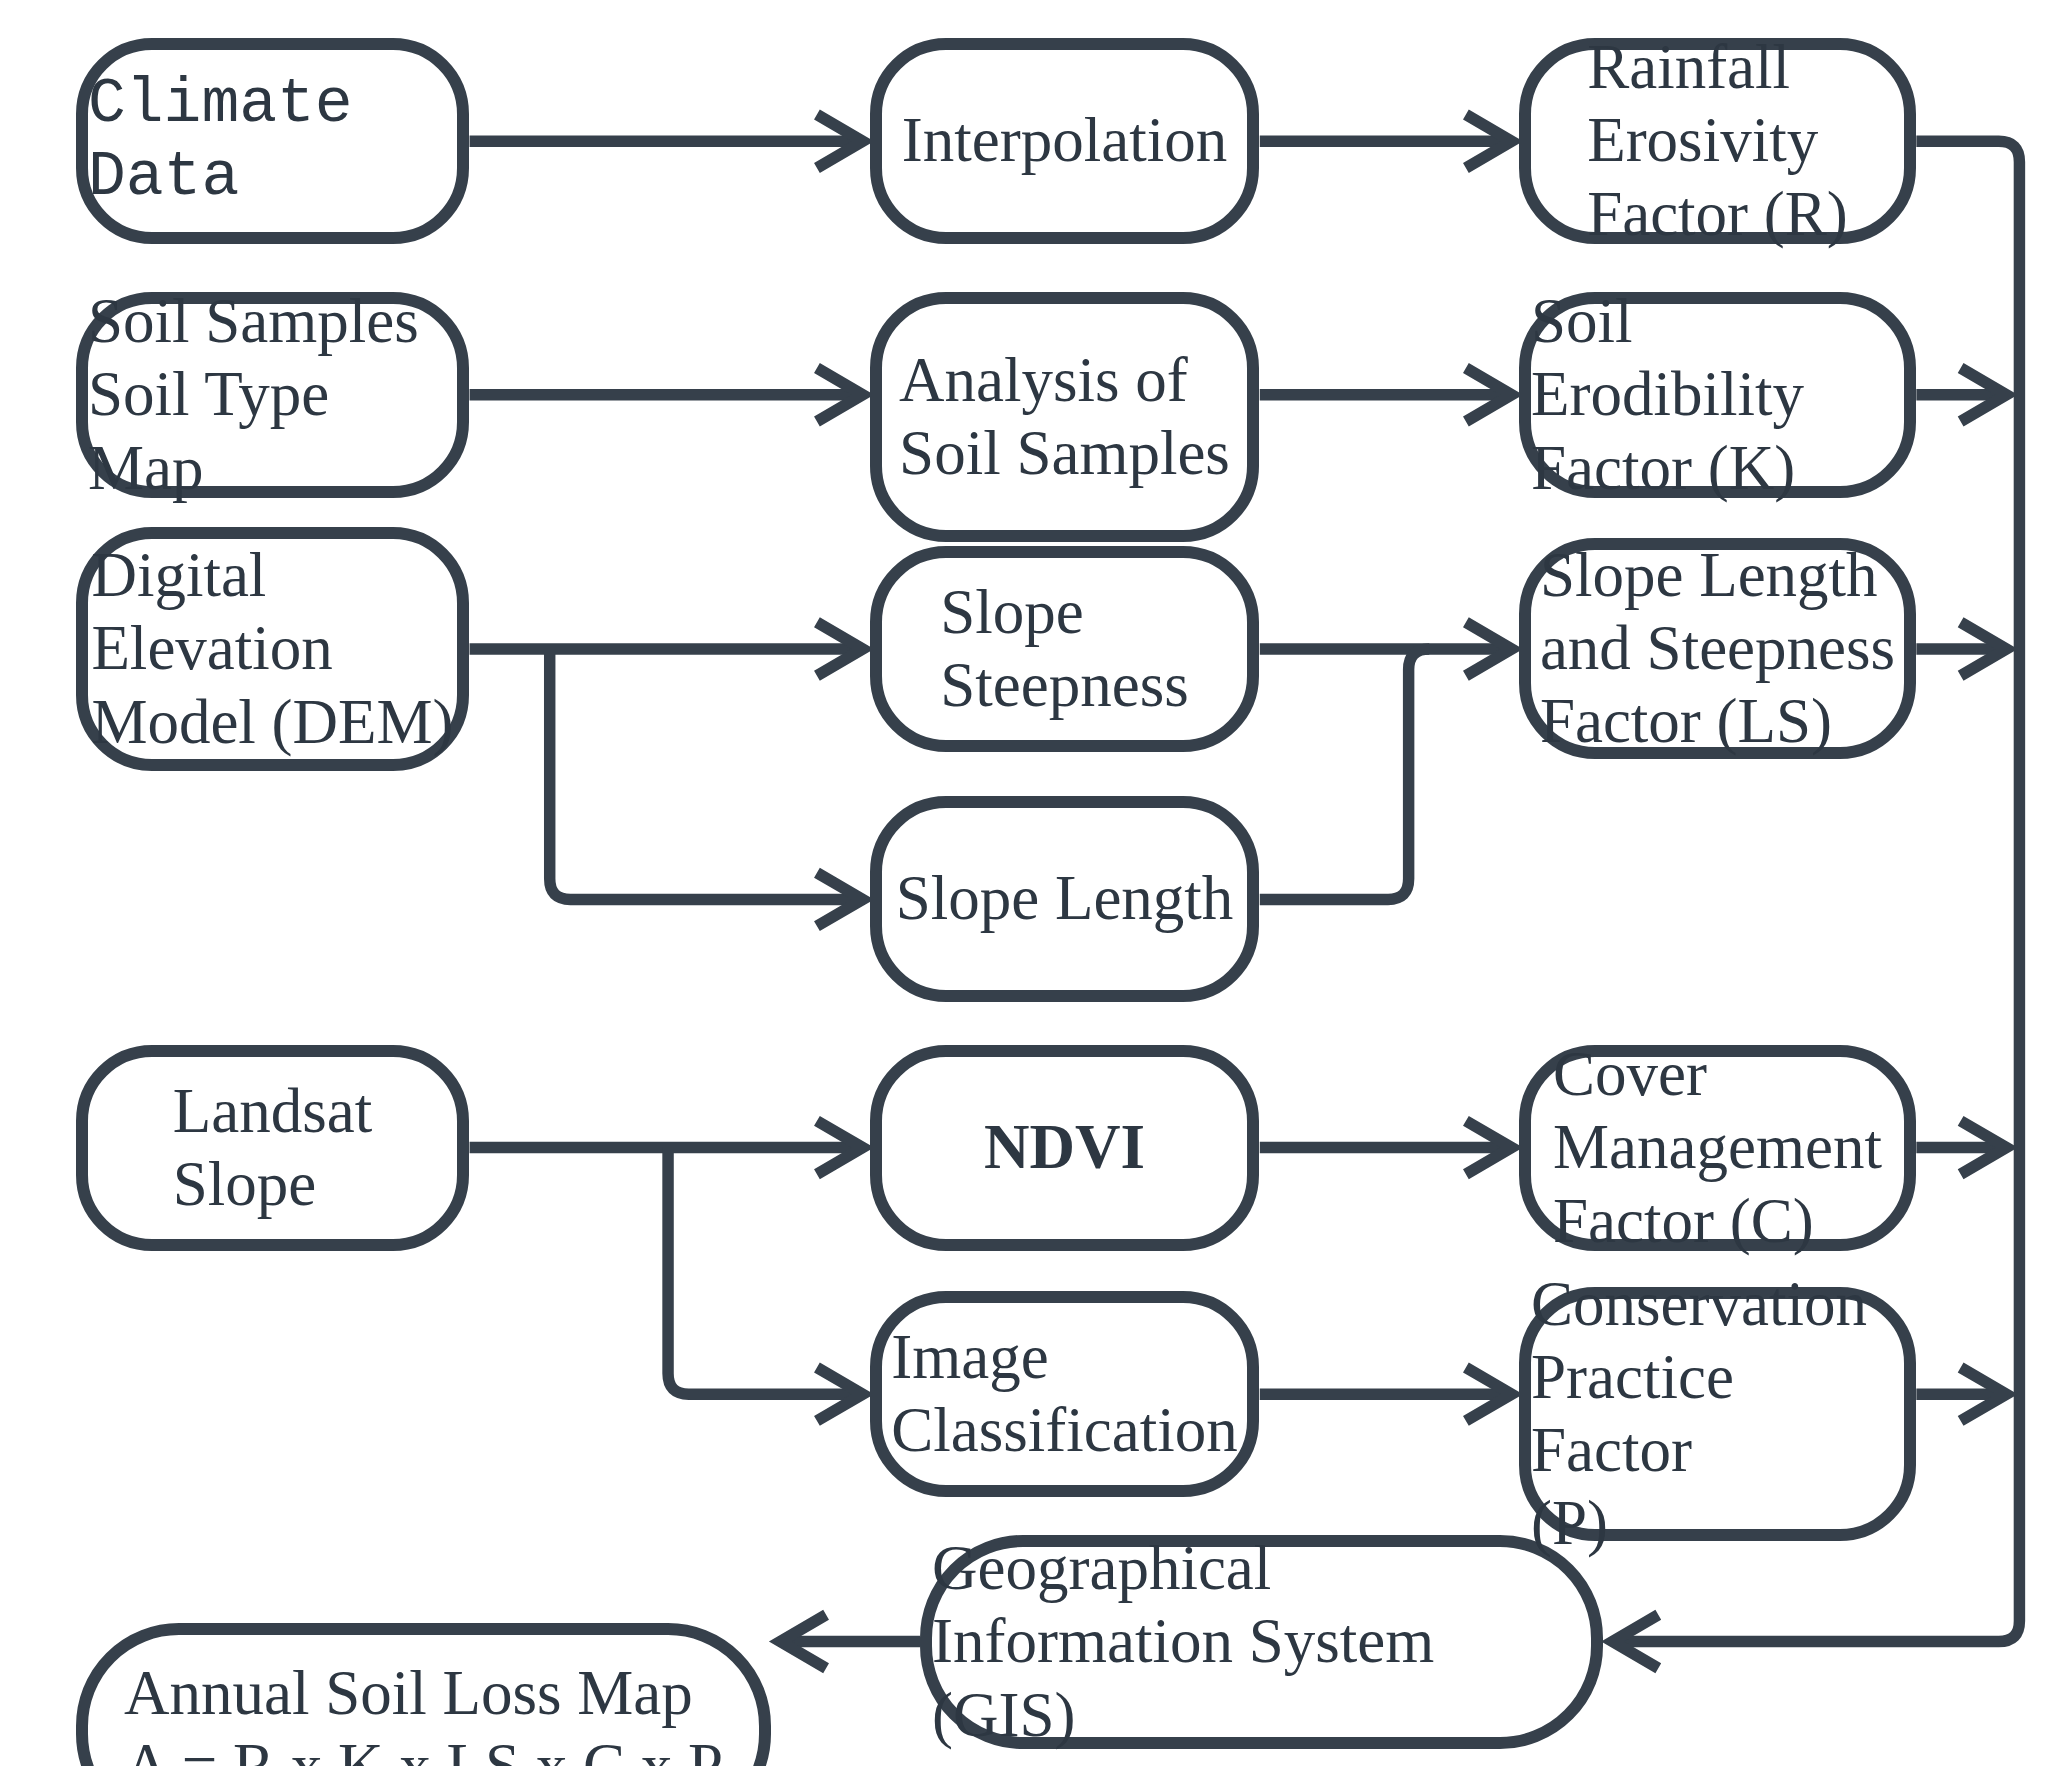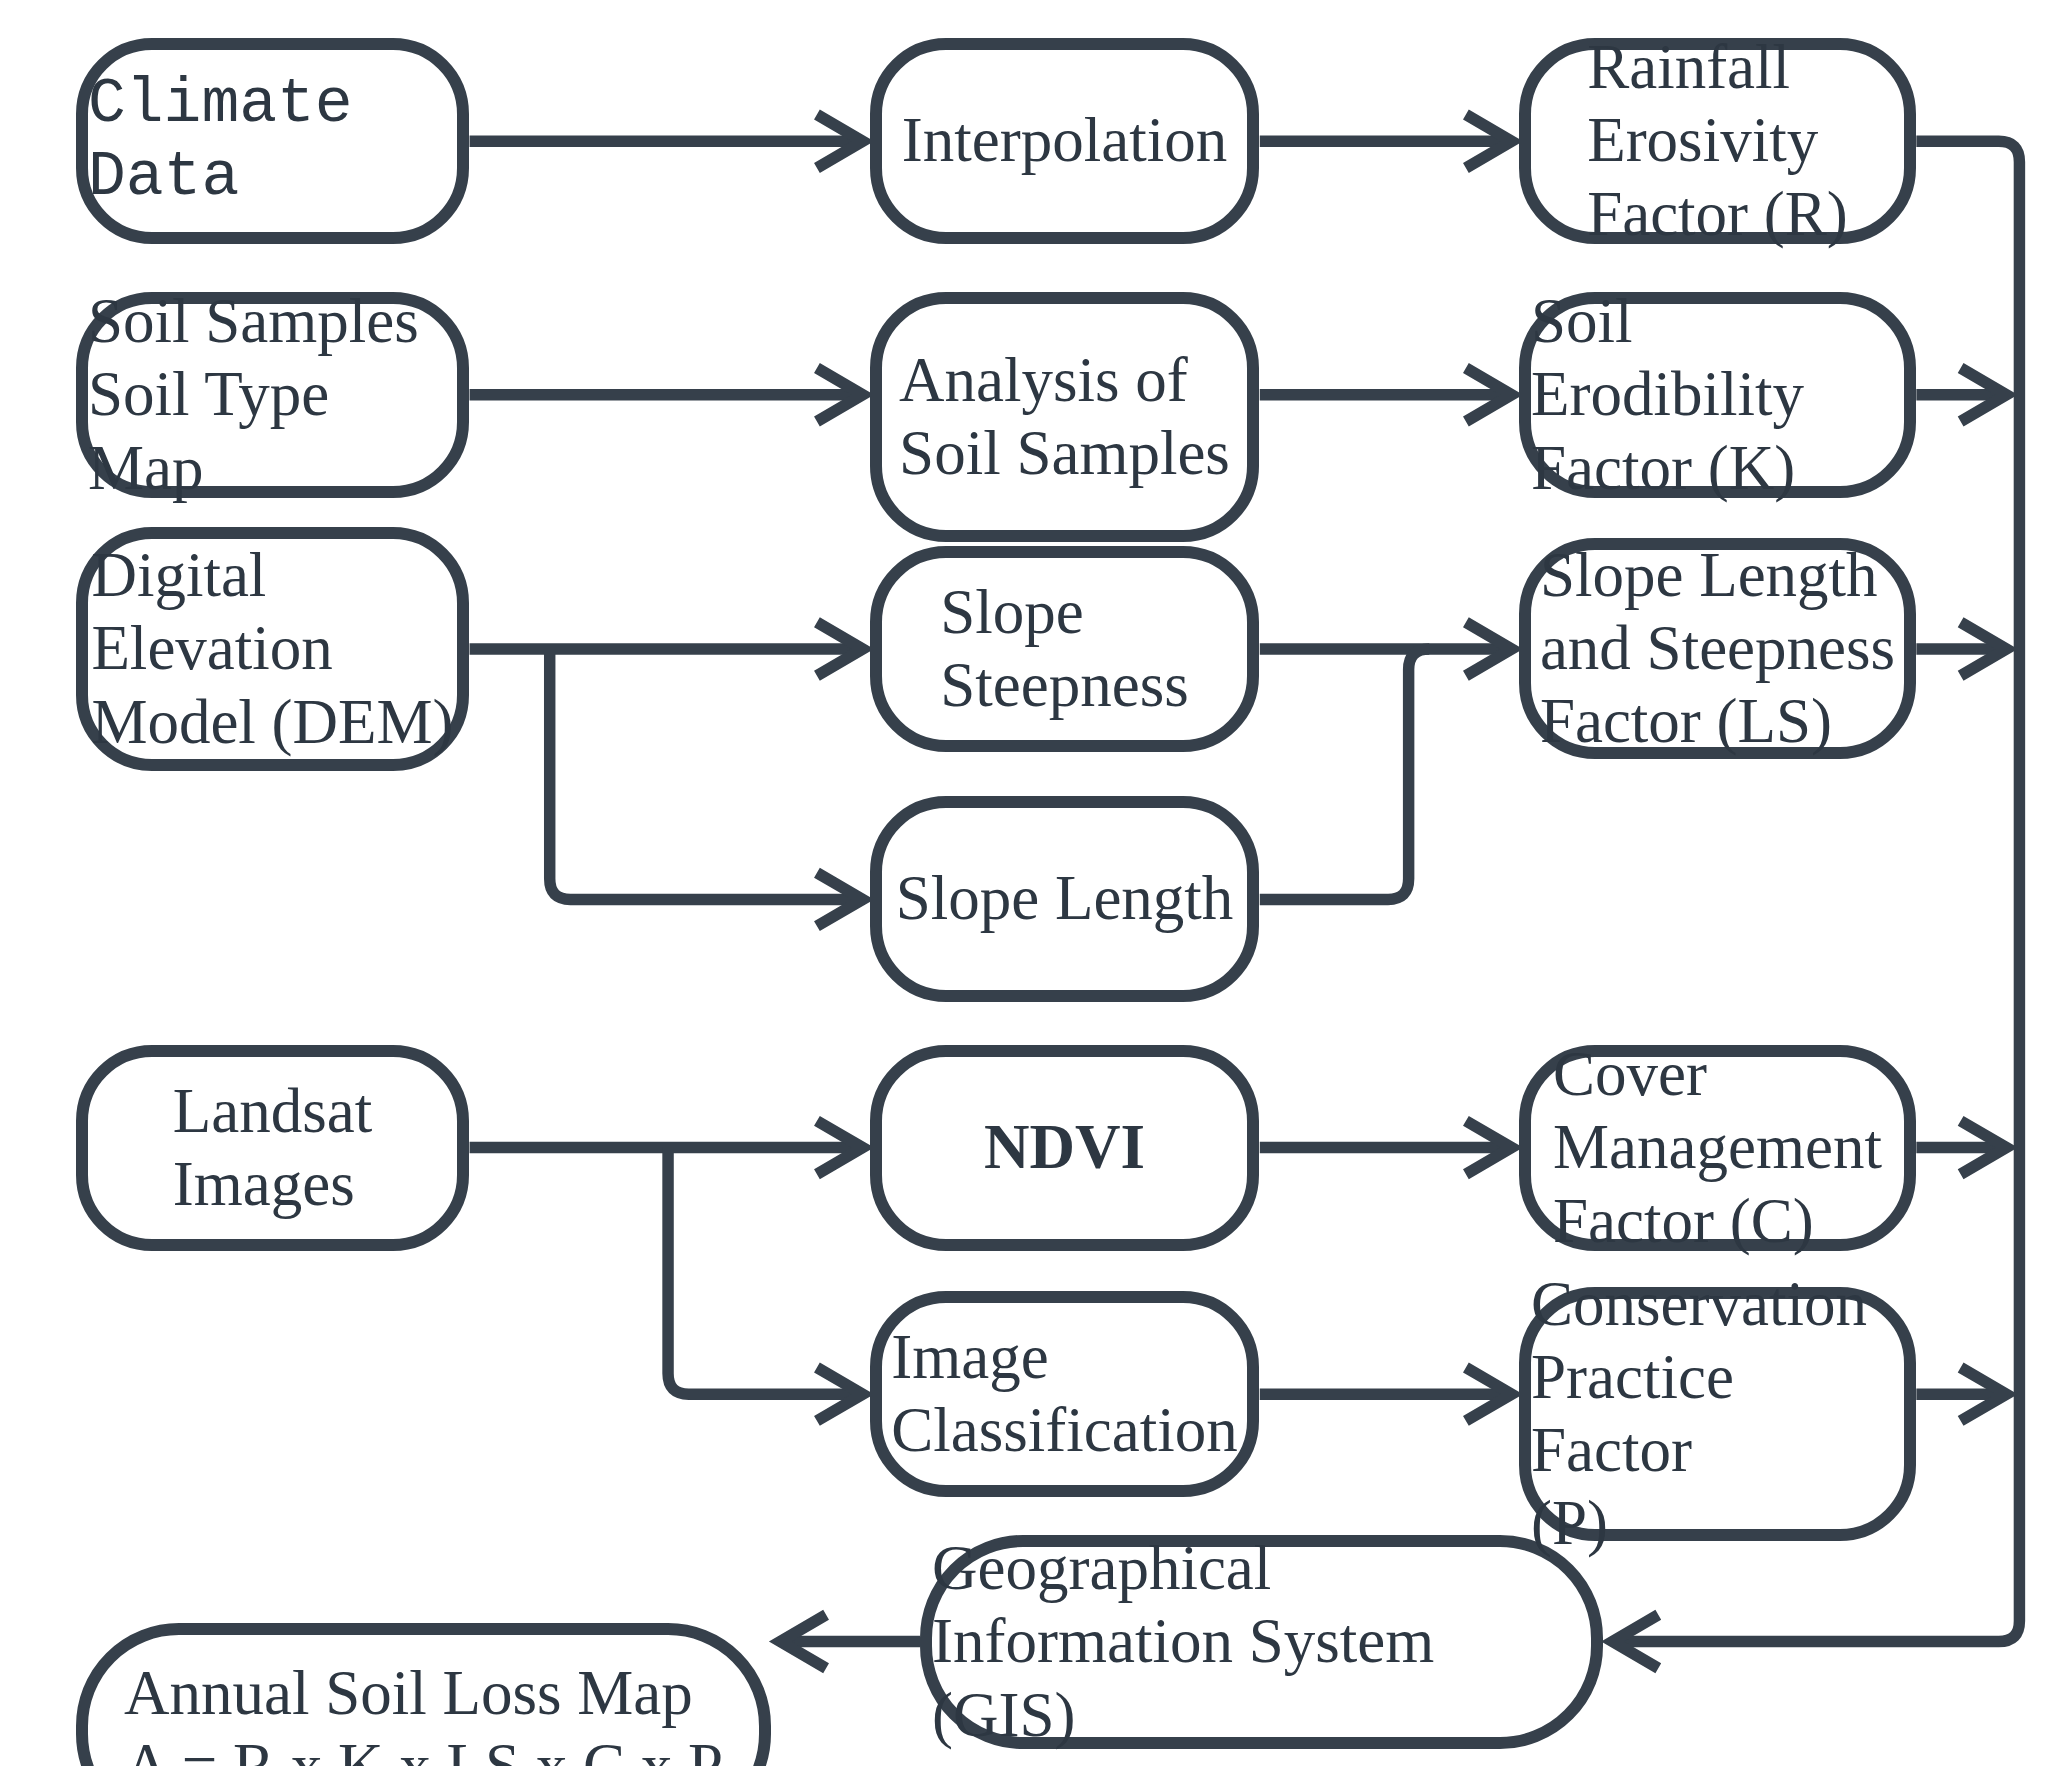--- a/index.html
+++ b/index.html
@@ -101,21 +101,21 @@
     </g>
   </svg>
 
   <div class="node n-climate">Climate Data</div>
   <div class="node n-soilsamples">Soil Samples
 Soil Type Map</div>
   <div class="node n-dem">Digital
 Elevation
 Model (DEM)</div>
   <div class="node n-landsat">Landsat
-Images</div>
+Slope</div>
   <div class="node wide n-annual">Annual Soil Loss Map
 A = R x K x LS x C x P</div>
 
   <div class="node n-interpolation">Interpolation</div>
   <div class="node n-analysis">Analysis of
 Soil Samples</div>
   <div class="node n-steepness">Slope
 Steepness</div>
   <div class="node n-slopelength">Slope Length</div>
   <div class="node n-ndvi">NDVI</div>

